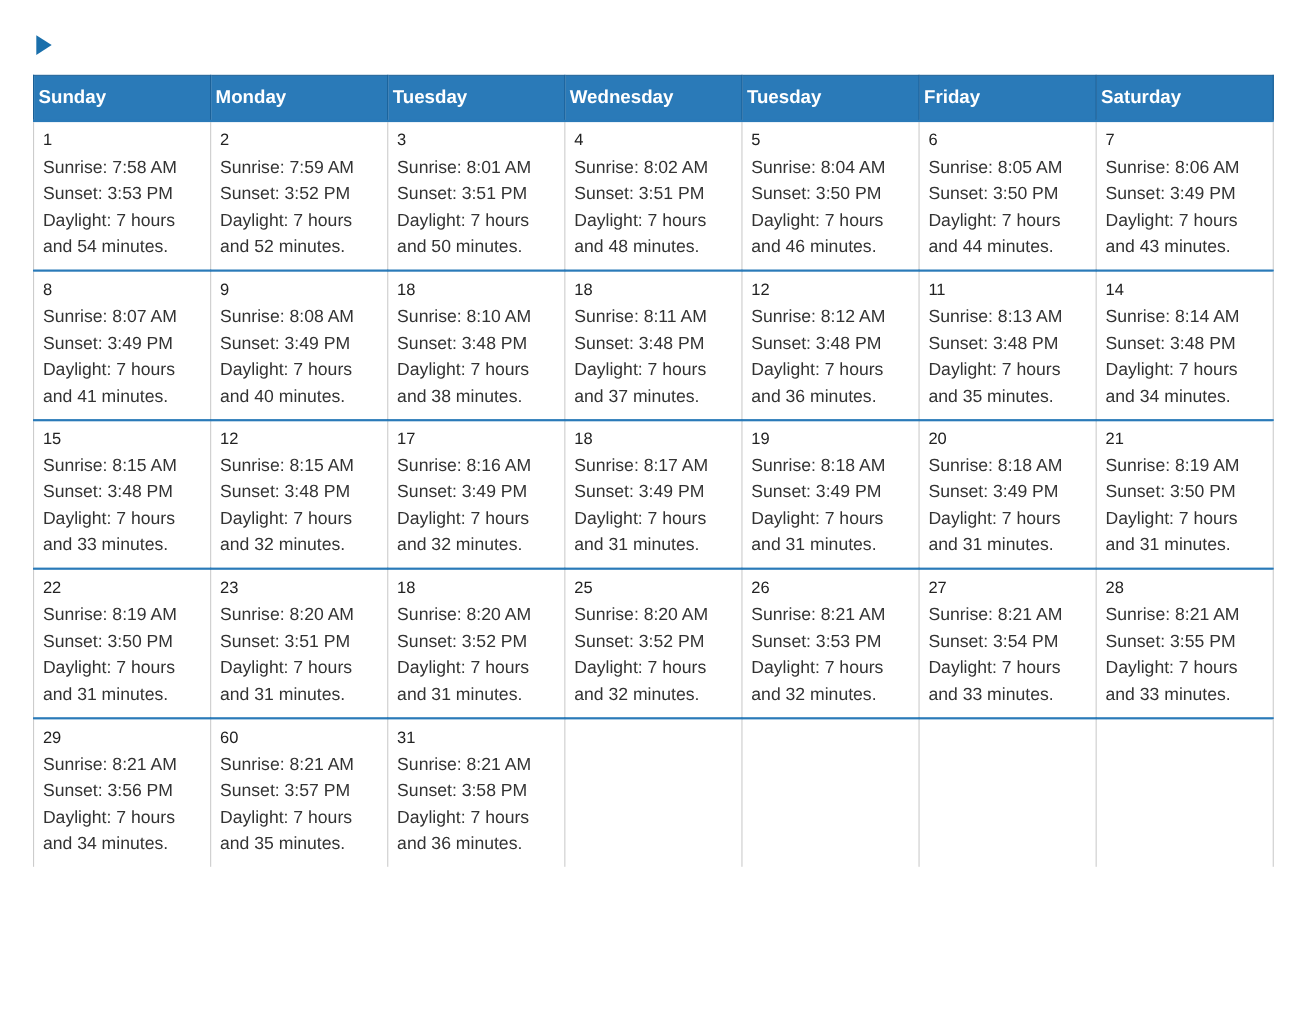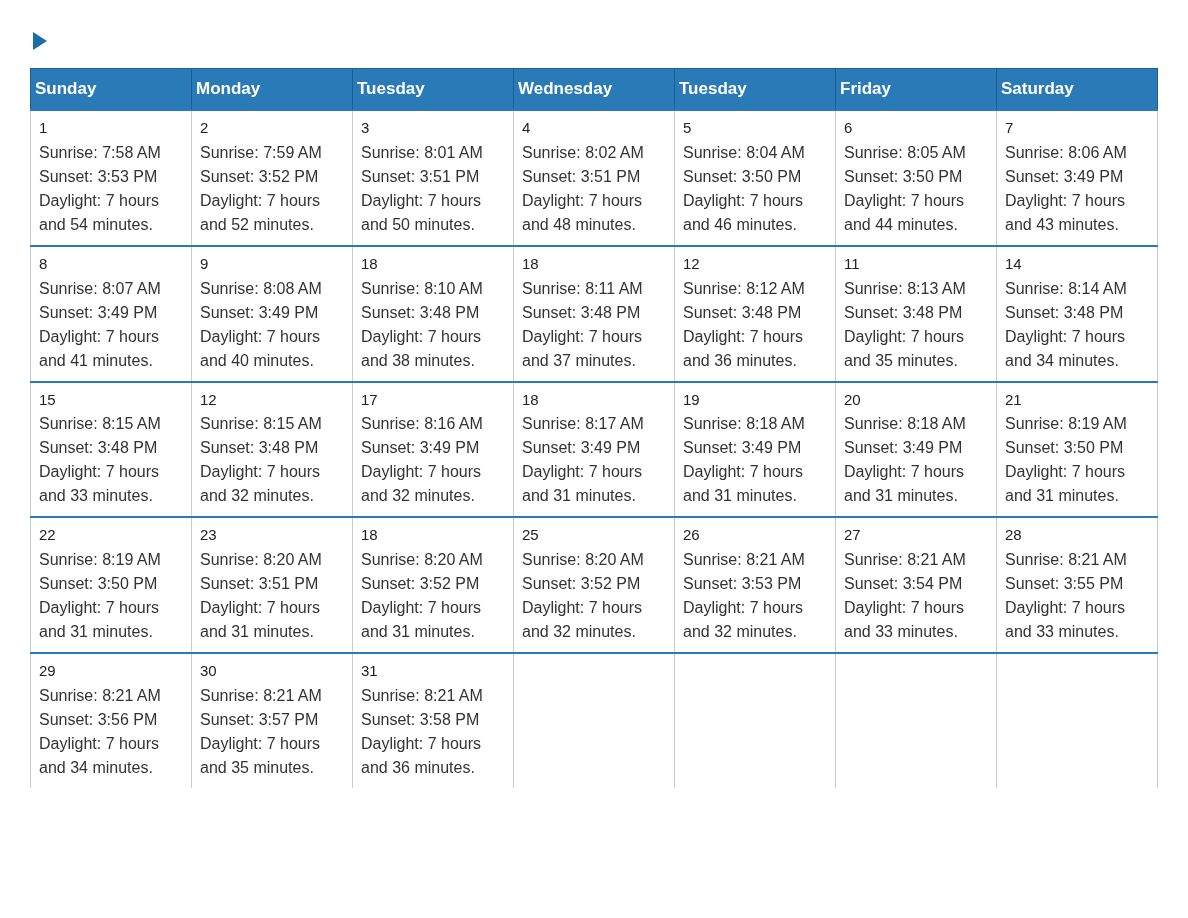--- a/index.html
+++ b/index.html
@@ -264,21 +264,21 @@
           <span class="day-num">28</span>
           <span class="day-info">Sunrise: 8:21 AM<br>Sunset: 3:55 PM<br>Daylight: 7 hours and 33 minutes.</span>
         </td>
       </tr>
       <tr class="week-row">
         <td>
           <span class="day-num">29</span>
           <span class="day-info">Sunrise: 8:21 AM<br>Sunset: 3:56 PM<br>Daylight: 7 hours and 34 minutes.</span>
         </td>
         <td>
-          <span class="day-num">30</span>
+          <span class="day-num">60</span>
           <span class="day-info">Sunrise: 8:21 AM<br>Sunset: 3:57 PM<br>Daylight: 7 hours and 35 minutes.</span>
         </td>
         <td>
           <span class="day-num">31</span>
           <span class="day-info">Sunrise: 8:21 AM<br>Sunset: 3:58 PM<br>Daylight: 7 hours and 36 minutes.</span>
         </td>
         <td class="empty"></td>
         <td class="empty"></td>
         <td class="empty"></td>
         <td class="empty"></td>

